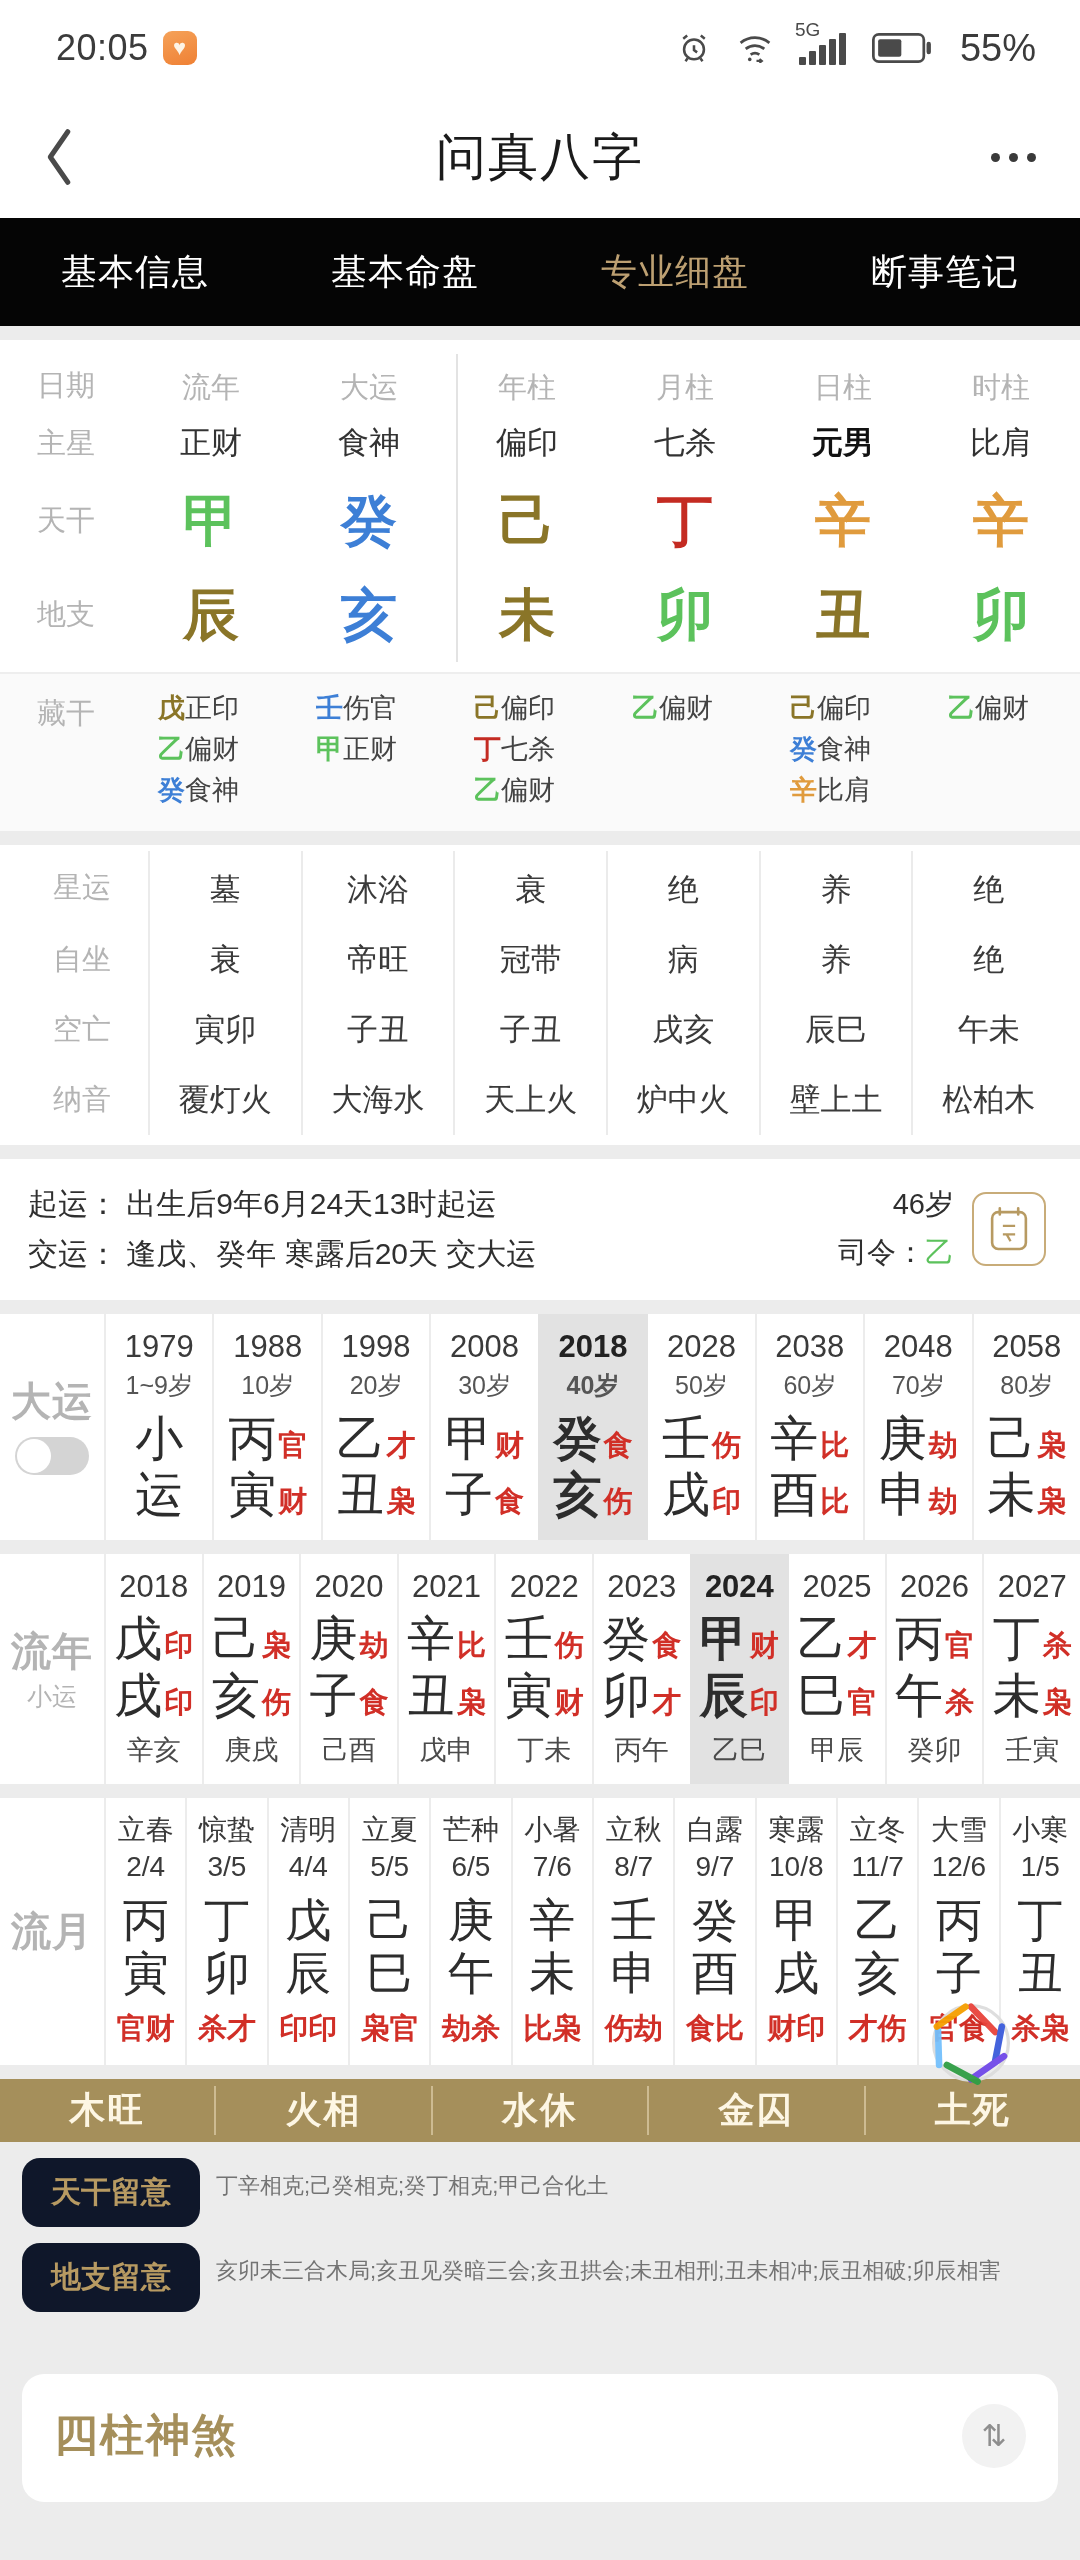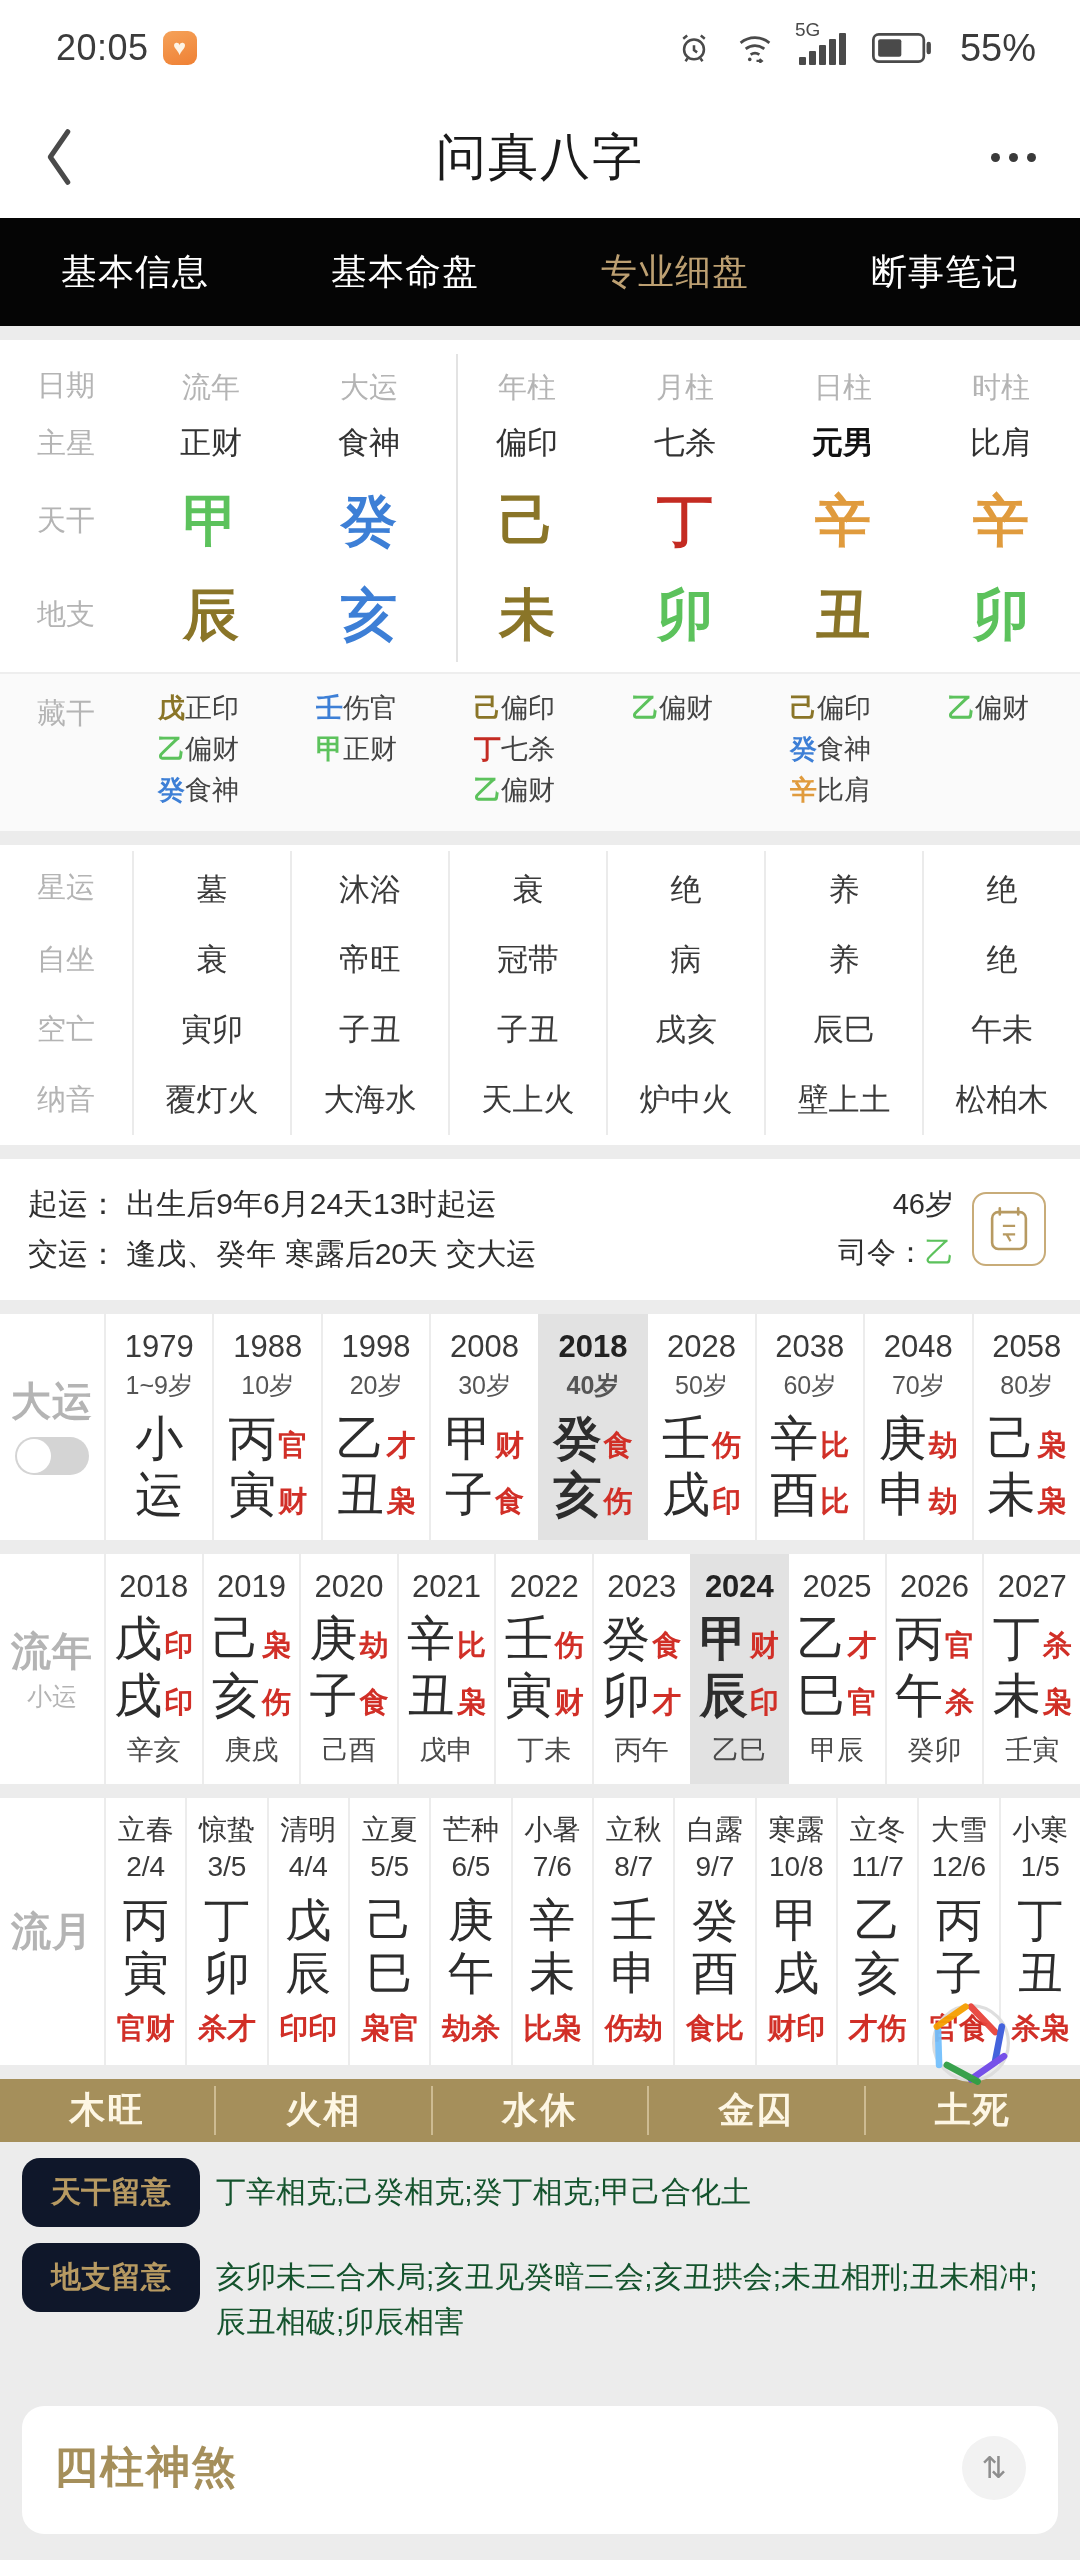--- a/index.html
+++ b/index.html
@@ -79,21 +79,21 @@
 
   
   .hidden-stems { background: #fafafa; padding: 14px 0 20px 0; border-top: 2px solid #eee; }
   .hs-row { display: flex; }
   .hs-label { width: 132px; min-width: 132px; text-align:center; font-size: 29px; color: #b4b4b4; padding-top: 6px;}
   .hs-col { flex: 1; padding-left: 26px; }
   .hs-item { font-size: 27px; line-height: 1.52; white-space: nowrap; color: #444; }
   .hs-item b { font-weight: 600; }
 
   
-  .statgrid { background: #fff; padding: 6px 0 10px; }
+  .statgrid { background: #fff; padding: 6px 16px 10px; }
   .srow { display: flex; align-items: stretch; }
   .slabel { width: 132px; min-width: 132px; text-align: center; font-size: 29px; color: #b4b4b4;
             display:flex; align-items:center; justify-content:center; }
   .scell {
     flex: 1; text-align: center; font-size: 31px; color: #3a3a3a;
     padding: 14px 0; border-left: 2px solid #ebebeb;
   }
   .srow:first-child .scell { padding-top: 18px; }
 
   
@@ -159,21 +159,21 @@
   .wx:first-child { border-left: none; }
 
   
   .notes { background: #ececec; padding: 16px 22px 10px 22px; }
   .note { display: flex; align-items: flex-start; margin-bottom: 16px; }
   .note-tag {
     background: #0f172a; border-radius: 18px; padding: 14px 18px;
     color: #b79a62; font-size: 30px; font-weight: 600;
     white-space: nowrap; margin-right: 16px; min-width: 178px; text-align: center;
   }
-  .note-text { font-size: 30px; color: #14532d; line-height: 1.5; padding-top: 11px; }
+  .note-text { font-size: 22px; color: #737373; line-height: 1.5; padding-top: 11px; }
 
   
   .shensha {
     background: #fff; border-radius: 22px; margin: 36px 22px 0 22px;
     padding: 30px 32px 34px 32px; display: flex; align-items: center;
     justify-content: space-between;
   }
   .shensha h2 { font-size: 44px; color: #a58f5b; font-weight: 700; letter-spacing: 2px; }
   .ss-arrow {
     width: 64px; height: 64px; border-radius: 50%; background: #f2f2f2;

